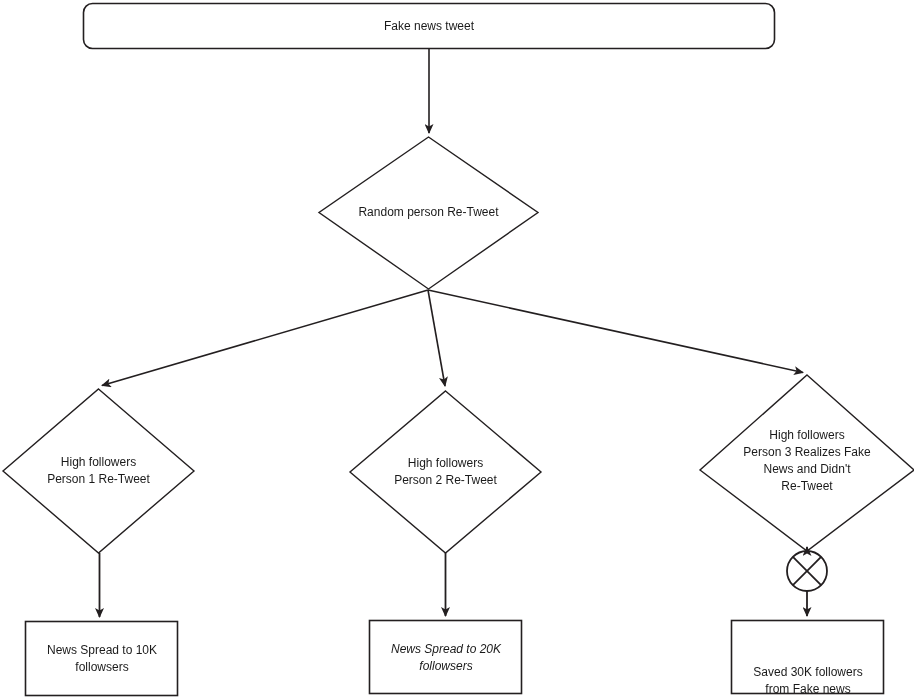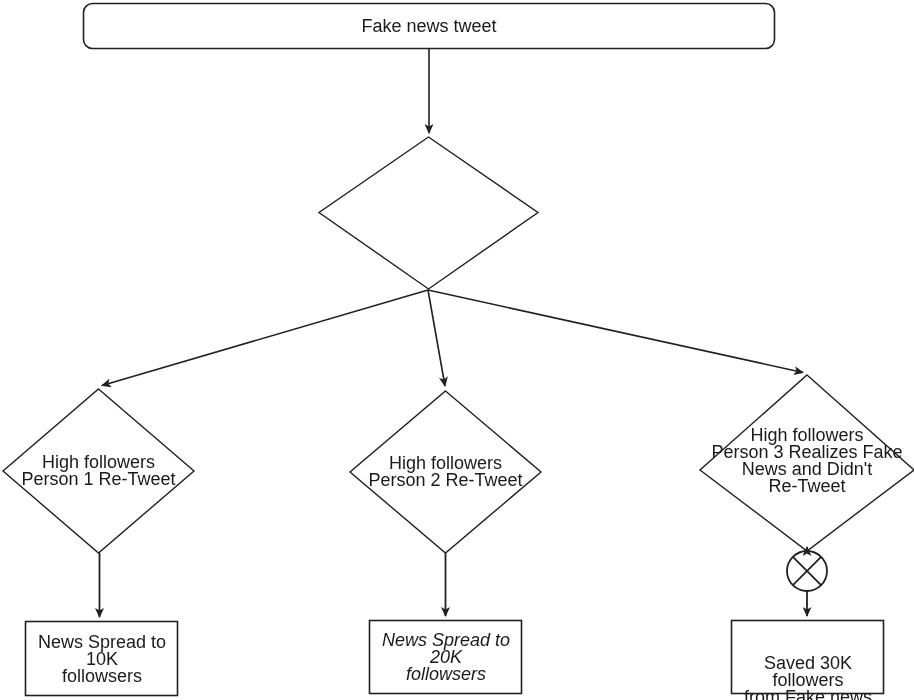--- a/index.html
+++ b/index.html
@@ -23,21 +23,21 @@
     position: absolute;
     top: 0;
     left: 0;
     width: 914px;
     height: 700px;
   }
   .node-label {
     position: absolute;
     text-align: center;
     color: #1a1a1a;
-    font-size: 18px;
+    font-size: 12px;
     line-height: 17px;
     white-space: pre-line;
     pointer-events: none;
     display: flex;
     align-items: center;
     justify-content: center;
   }
 </style>
 </head>
 <body>
@@ -85,20 +85,21 @@
 
     <line x1="445.5" y1="553" x2="445.5" y2="616" stroke="#231f20" stroke-width="1.8" marker-end="url(#arrowhead)"></line>
 
     <line x1="807" y1="551" x2="807" y2="547" stroke="#231f20" stroke-width="1.8" marker-end="url(#arrowhead)"></line>
 
     <line x1="807" y1="591" x2="807" y2="616" stroke="#231f20" stroke-width="1.8" marker-end="url(#arrowhead)"></line>
   </svg>
 
   <div class="node-label" style="left:84px; top:4px; width:690px; height:44px;">Fake news tweet</div>
 
+  <div class="node-label" style="left:319px; top:196px; width:219px; height:32px;">Random person Re-Tweet</div>
 
   <div class="node-label" style="left:3px; top:446px; width:191px; height:50px;">High followers
 Person 1 Re-Tweet</div>
 
   <div class="node-label" style="left:350px; top:447px; width:191px; height:50px;">High followers
 Person 2 Re-Tweet</div>
 
   <div class="node-label" style="left:700px; top:419px; width:214px; height:84px;">High followers
 Person 3 Realizes Fake
 News and Didn't

